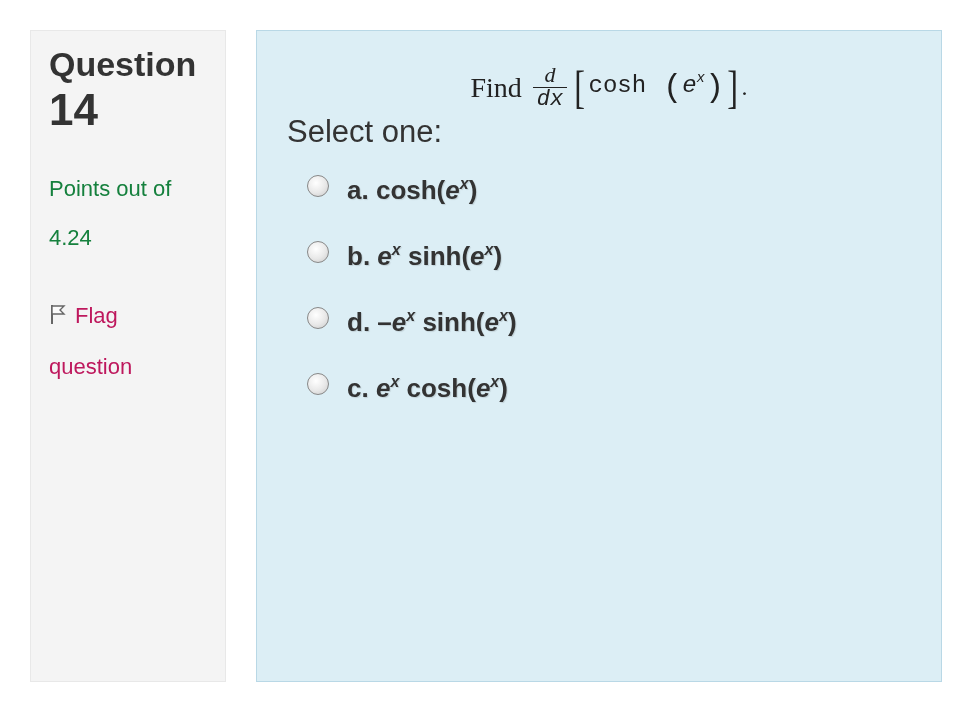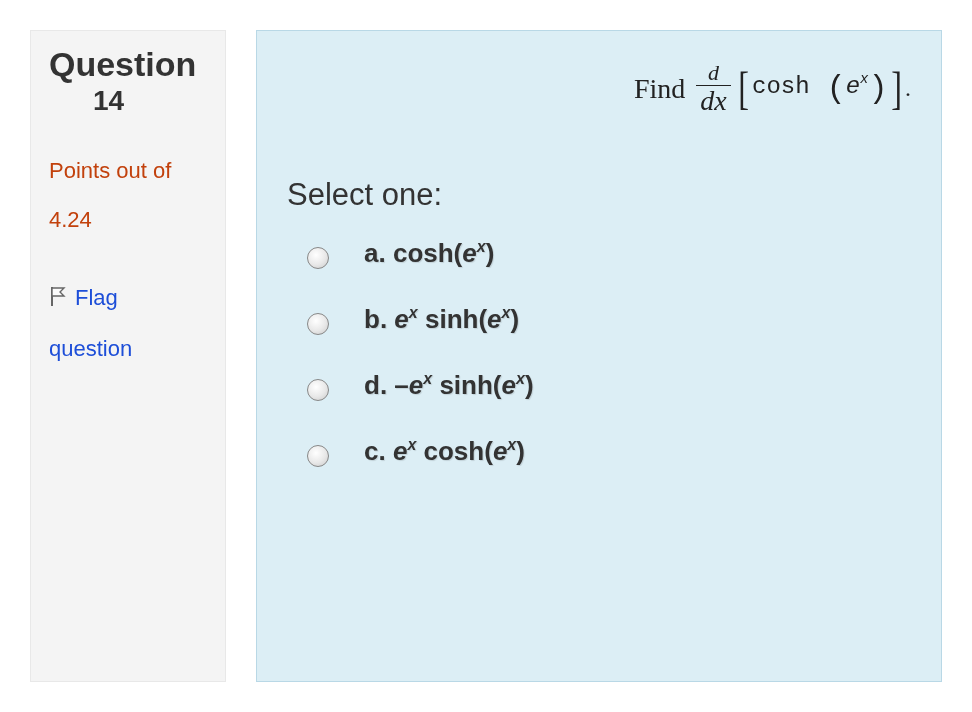--- a/index.html
+++ b/index.html
@@ -22,66 +22,64 @@
       padding: 15px 18px 25px 18px;
       border: 1px solid #e8e8e8;
     }
     .q-title {
       font-size: 34px;
       font-weight: bold;
       color: #333;
       line-height: 1.1;
     }
     .q-number {
-      font-size: 28px;
+      font-size: 44px;
       font-weight: bold;
       color: #333;
       display: block;
       margin-top: 2px;
-      margin-left: 44px;
     }
     .status {
       margin-top: 30px;
       font-size: 22px;
       color: #555;
       line-height: 2.2;
     }
     .points {
       margin-top: 30px;
       font-size: 22px;
-      color: #c2410c;
+      color: #15803d;
       line-height: 2.2;
     }
     .flag-wrap {
       margin-top: 30px;
       font-size: 22px;
-      color: #1d4ed8;
+      color: #be185d;
       line-height: 2.2;
       cursor: pointer;
     }
     .flag-icon {
       display: inline-block;
       vertical-align: -2px;
       margin-right: 6px;
     }
     .content {
       flex: 1;
       background: #dceef5;
       border: 1px solid #b9d8e6;
       padding: 30px 30px 40px 30px;
       min-height: 640px;
     }
     .prompt {
       font-family: Georgia, 'Times New Roman', serif;
       font-size: 28px;
       color: #222;
-      margin-bottom: 60px;
       display: flex;
       align-items: center;
-      justify-content: flex-end;
+      justify-content: center;
       padding-left: 20px;
       gap: 1px;
     }
     .prompt .word {
       margin-right: 6px;
     }
     .frac {
       display: inline-block;
       text-align: center;
       vertical-align: middle;
@@ -91,21 +89,22 @@
     }
     .frac .num {
       display: block;
       border-bottom: 1px solid #222;
       padding: 0 4px;
       font-size: 22px;
     }
     .frac .den {
       display: block;
       padding: 0 4px;
-      font-size: 28px;
+      font-size: 22px;
+      font-family: Liberation Mono, monospace;
     }
     .bracket {
       font-size: 46px;
       vertical-align: middle;
       display: inline-block;
       font-family: "Times New Roman", serif;
       transform: scaleX(0.7);
     }
     .math-body {
       font-family: Liberation Mono, monospace;
@@ -133,22 +132,22 @@
       margin-bottom: 25px;
     }
     .options {
       display: flex;
       flex-direction: column;
       gap: 35px;
       padding-left: 20px;
     }
     .option {
       display: flex;
-      align-items: flex-end;
-      gap: 35px;
+      align-items: flex-start;
+      gap: 18px;
     }
     .radio {
       width: 22px;
       height: 22px;
       border-radius: 50%;
       border: 1px solid #888;
       background: radial-gradient(circle at 40% 35%, #ffffff 0%, #e8e8e8 55%, #c8c8c8 100%);
       cursor: pointer;
       flex-shrink: 0;
     }

